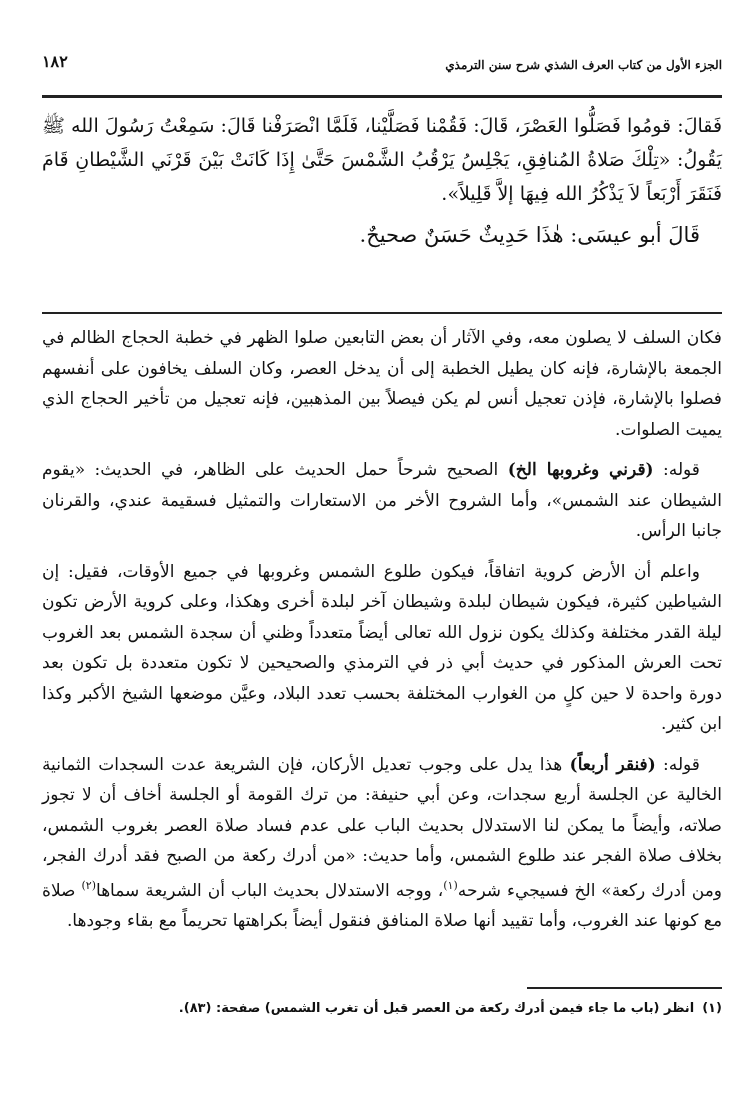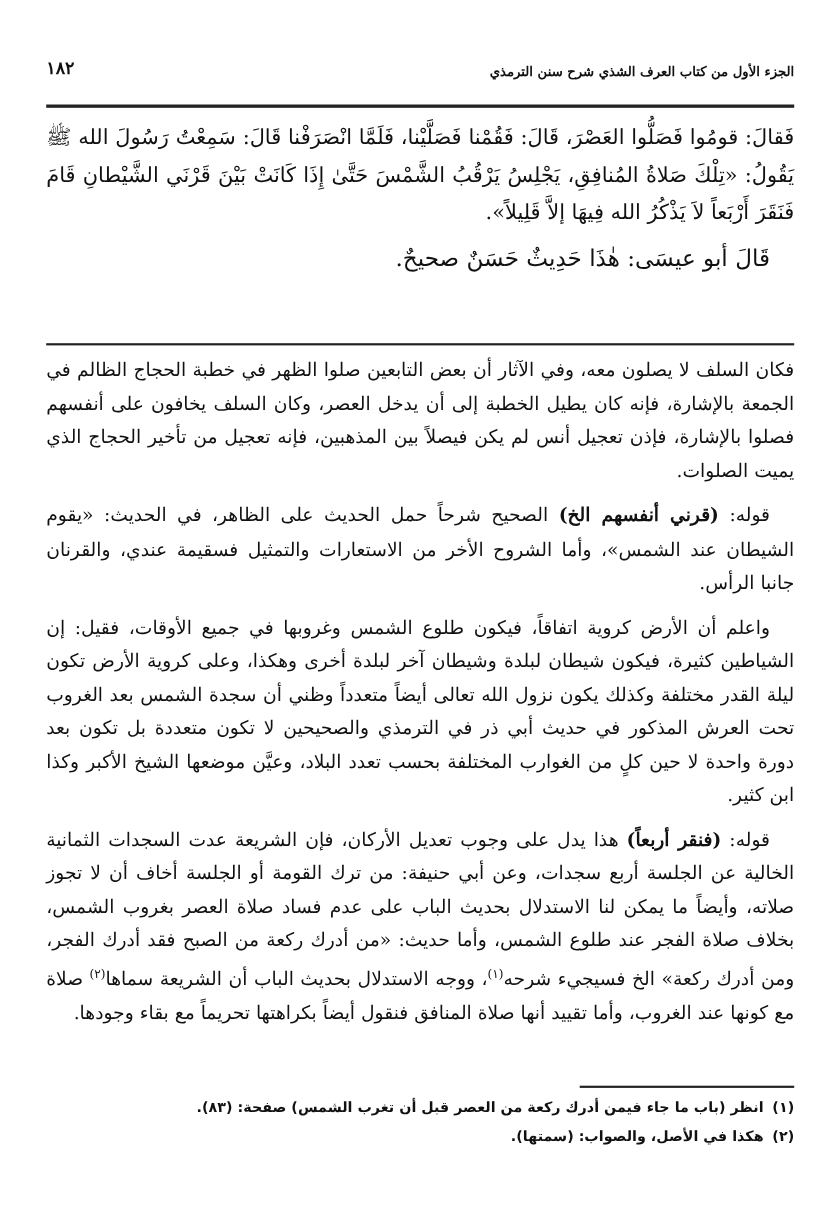--- a/index.html
+++ b/index.html
@@ -82,34 +82,31 @@
     <div class="grading">قَالَ أبو عيسَى: هٰذَا حَدِيثٌ حَسَنٌ صحيحٌ.</div>
   </div>
 
   <div class="section-rule"></div>
 
   <div class="commentary">
     <p>
       <span>فكان السلف لا يصلون معه، وفي الآثار أن بعض التابعين صلوا الظهر في خطبة الحجاج الظالم في الجمعة بالإشارة، فإنه كان يطيل الخطبة إلى أن يدخل العصر، وكان السلف يخافون على أنفسهم فصلوا بالإشارة، فإذن تعجيل أنس لم يكن فيصلاً بين المذهبين، فإنه تعجيل من تأخير الحجاج الذي يميت الصلوات.</span>
     </p>
     <p class="indent">
-      <span>قوله: </span><span class="kw">(قرني أنفسهم الخ)</span><span> الصحيح شرحاً حمل الحديث على الظاهر، في الحديث: «يقوم الشيطان عند الشمس»، وأما الشروح الأخر من الاستعارات والتمثيل فسقيمة عندي، والقرنان جانبا الرأس.</span>
+      <span>قوله: </span><span class="kw">(قرني وغروبها الخ)</span><span> الصحيح شرحاً حمل الحديث على الظاهر، في الحديث: «يقوم الشيطان عند الشمس»، وأما الشروح الأخر من الاستعارات والتمثيل فسقيمة عندي، والقرنان جانبا الرأس.</span>
     </p>
     <p class="indent">
       <span>واعلم أن الأرض كروية اتفاقاً، فيكون طلوع الشمس وغروبها في جميع الأوقات، فقيل: إن الشياطين كثيرة، فيكون شيطان لبلدة وشيطان آخر لبلدة أخرى وهكذا، وعلى كروية الأرض تكون ليلة القدر مختلفة وكذلك يكون نزول الله تعالى أيضاً متعدداً وظني أن سجدة الشمس بعد الغروب تحت العرش المذكور في حديث أبي ذر في الترمذي والصحيحين لا تكون متعددة بل تكون بعد دورة واحدة لا حين كلٍ من الغوارب المختلفة بحسب تعدد البلاد، وعيَّن موضعها الشيخ الأكبر وكذا ابن كثير.</span>
     </p>
     <p class="indent">
       <span>قوله: </span><span class="kw">(فنقر أربعاً)</span><span> هذا يدل على وجوب تعديل الأركان، فإن الشريعة عدت السجدات الثمانية الخالية عن الجلسة أربع سجدات، وعن أبي حنيفة: من ترك القومة أو الجلسة أخاف أن لا تجوز صلاته، وأيضاً ما يمكن لنا الاستدلال بحديث الباب على عدم فساد صلاة العصر بغروب الشمس، بخلاف صلاة الفجر عند طلوع الشمس، وأما حديث: «من أدرك ركعة من الصبح فقد أدرك الفجر، ومن أدرك ركعة» الخ فسيجيء شرحه</span><sup>(١)</sup><span>، ووجه الاستدلال بحديث الباب أن الشريعة سماها</span><sup>(٢)</sup><span> صلاة مع كونها عند الغروب، وأما تقييد أنها صلاة المنافق فنقول أيضاً بكراهتها تحريماً مع بقاء وجودها.</span>
     </p>
   </div>
 
   <div class="fn-rule"></div>
 
   <div class="footnotes">
     <div class="fn">
       <span class="num">(١)</span><span>انظر (باب ما جاء فيمن أدرك ركعة من العصر قبل أن تغرب الشمس) صفحة: (٨٣).</span>
     </div>
-    <div class="fn">
-      <span class="num">(٢)</span><span>هكذا في الأصل، والصواب: (سمتها).</span>
-    </div>
   </div>
 
 </div>
 
 </body></html>

